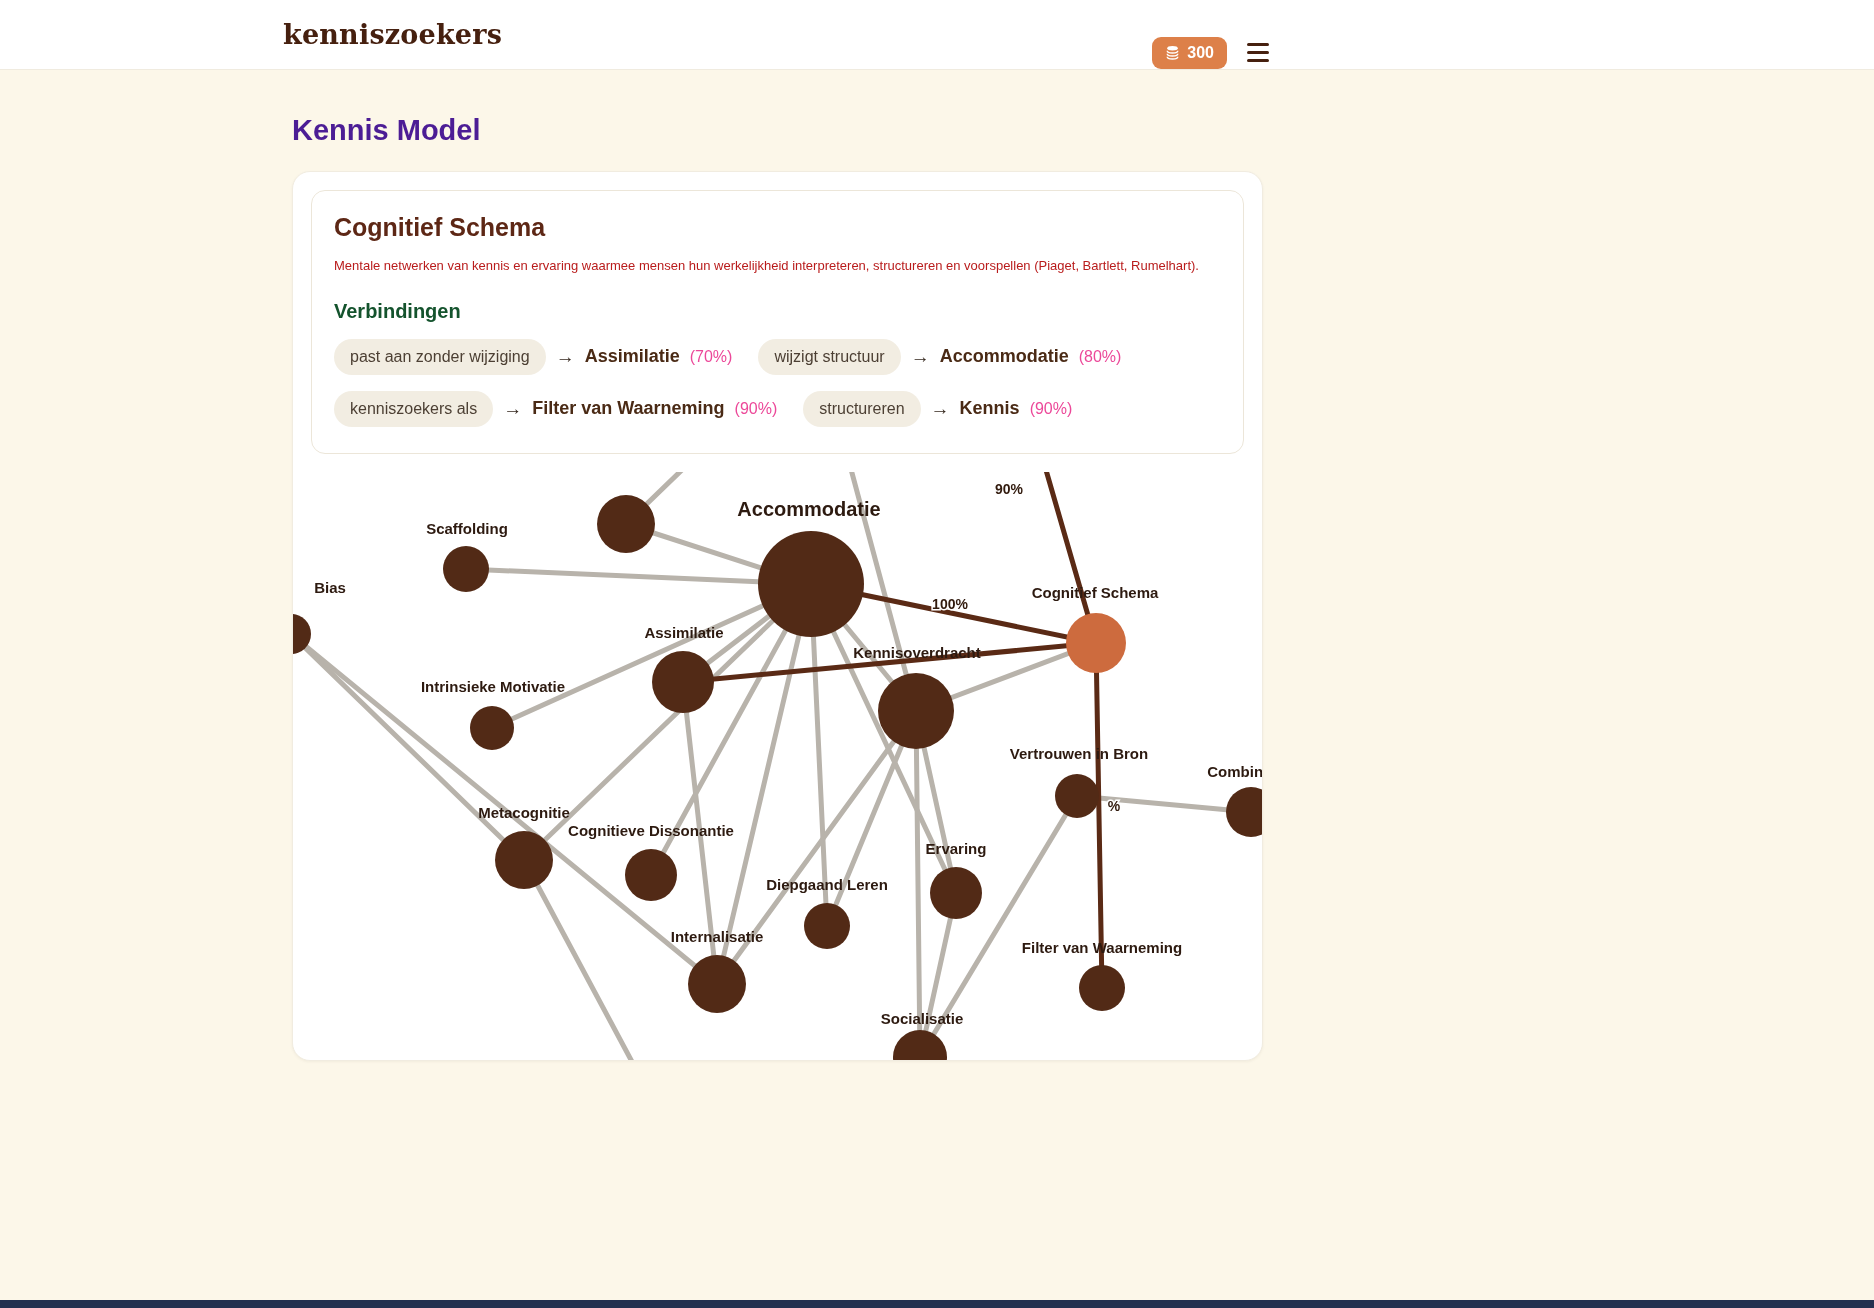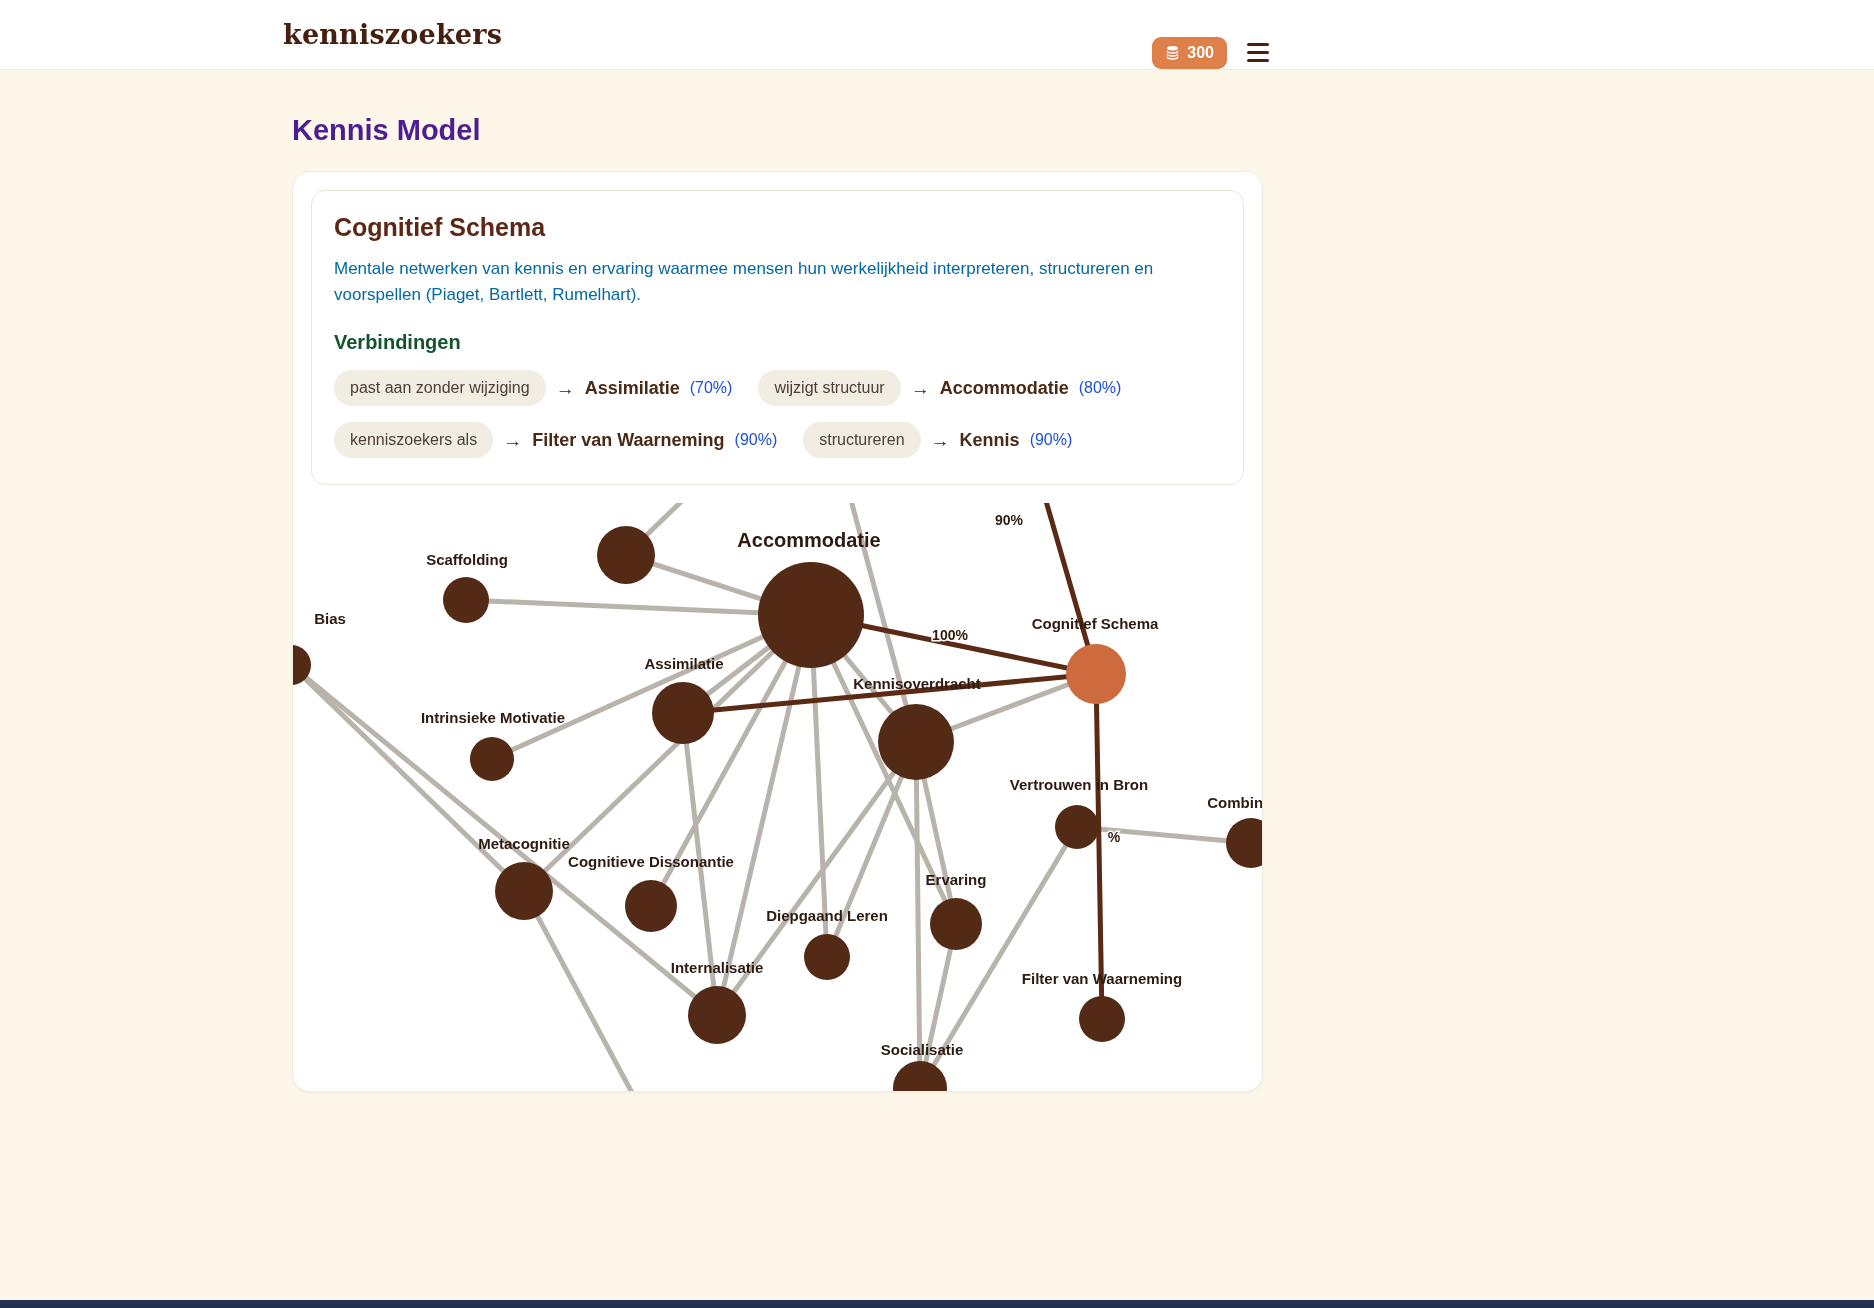--- a/index.html
+++ b/index.html
@@ -59,34 +59,34 @@
     overflow: hidden;
   }
   .inner-card {
     margin: 18px;
     border: 1px solid #ece6d9;
     border-radius: 14px;
     padding: 22px 22px 26px;
   }
   .card-title { font-size: 25px; font-weight: 700; color: #5d2715; margin: 0 0 14px; }
   .card-desc {
-    font-size: 17px; line-height: 1.5; color: #0369a1;
+    font-size: 13px; line-height: 1.5; color: #b91c1c;
     margin: 8px 0 24px; max-width: 900px;
   }
   .conn-title { font-size: 20px; font-weight: 700; color: #14532d; margin: 0 0 16px; }
   .conn-list { display: flex; flex-wrap: wrap; gap: 16px 26px; align-items: center; }
   .conn-item { display: flex; align-items: center; gap: 10px; }
   .chip {
     background: #f2ede2; color: #4c3f33;
     border-radius: 999px; padding: 9px 16px; font-size: 16px;
     white-space: nowrap;
   }
   .arrow { color: #33261c; font-size: 19px; line-height: 1; }
   .conn-target { font-weight: 700; font-size: 18px; color: #4a2a15; cursor: pointer; white-space: nowrap; }
-  .conn-strength { color: #1d4ed8; font-size: 16px; white-space: nowrap; }
+  .conn-strength { color: #ec4899; font-size: 16px; white-space: nowrap; }
 
   #graph-svg { display: block; width: 971px; height: 588px; }
   .footer-bar { margin-top: auto; height: 8px; background: #24304f; flex: none; }
 </style>
 </head>
 <body>
 
 <header class="topbar">
   <div class="topbar-inner">
     <div class="logo">kenniszoekers</div>

